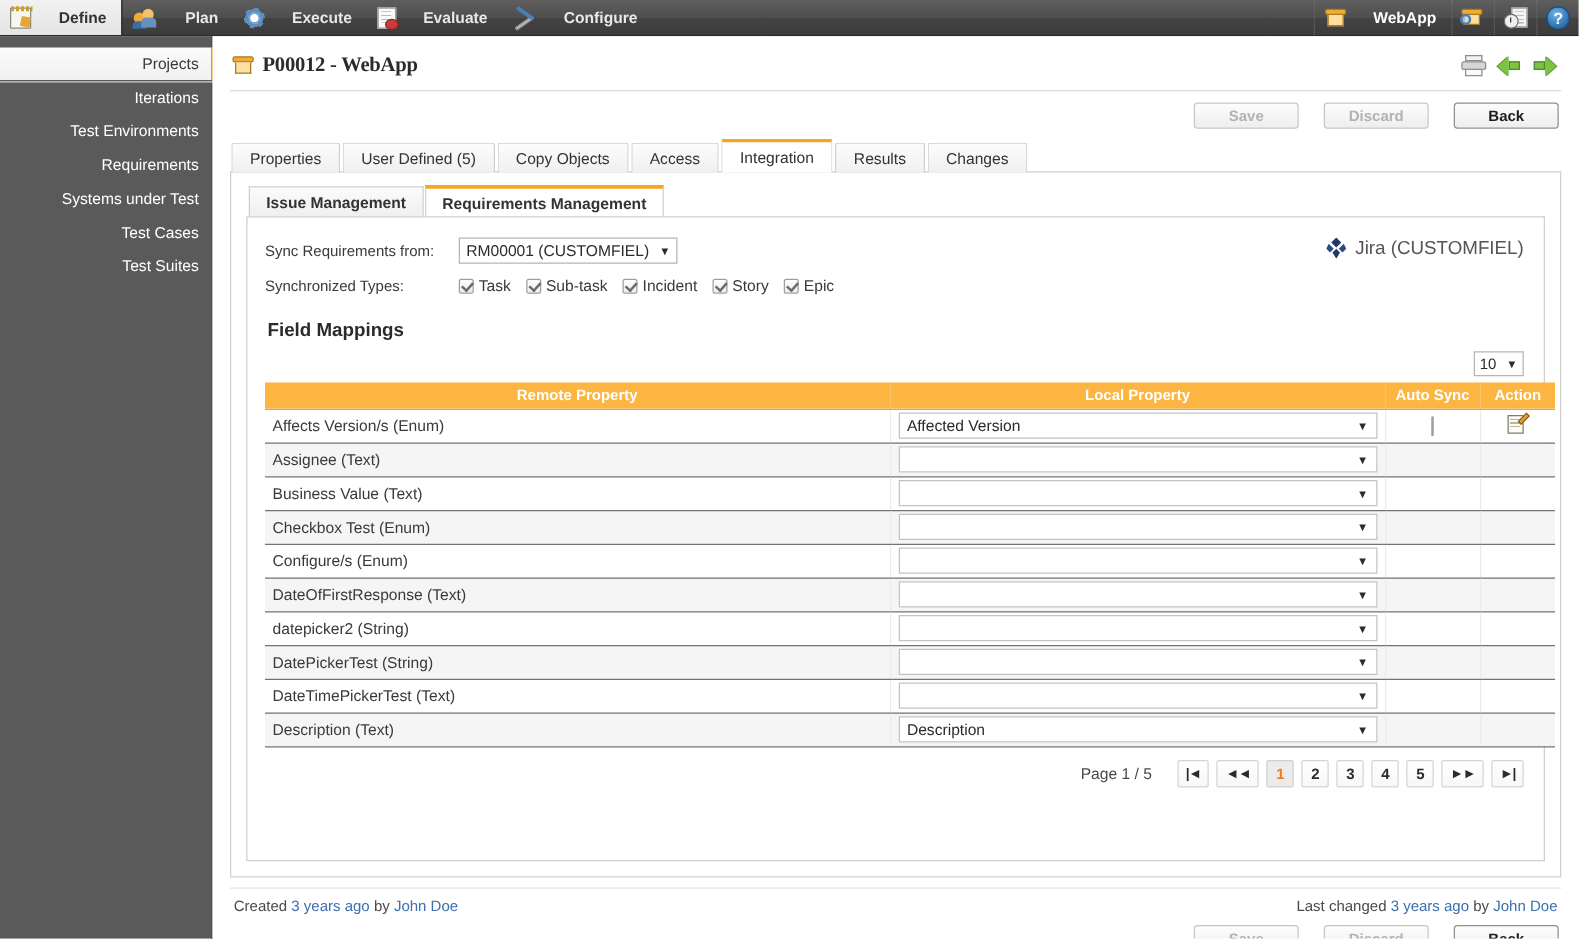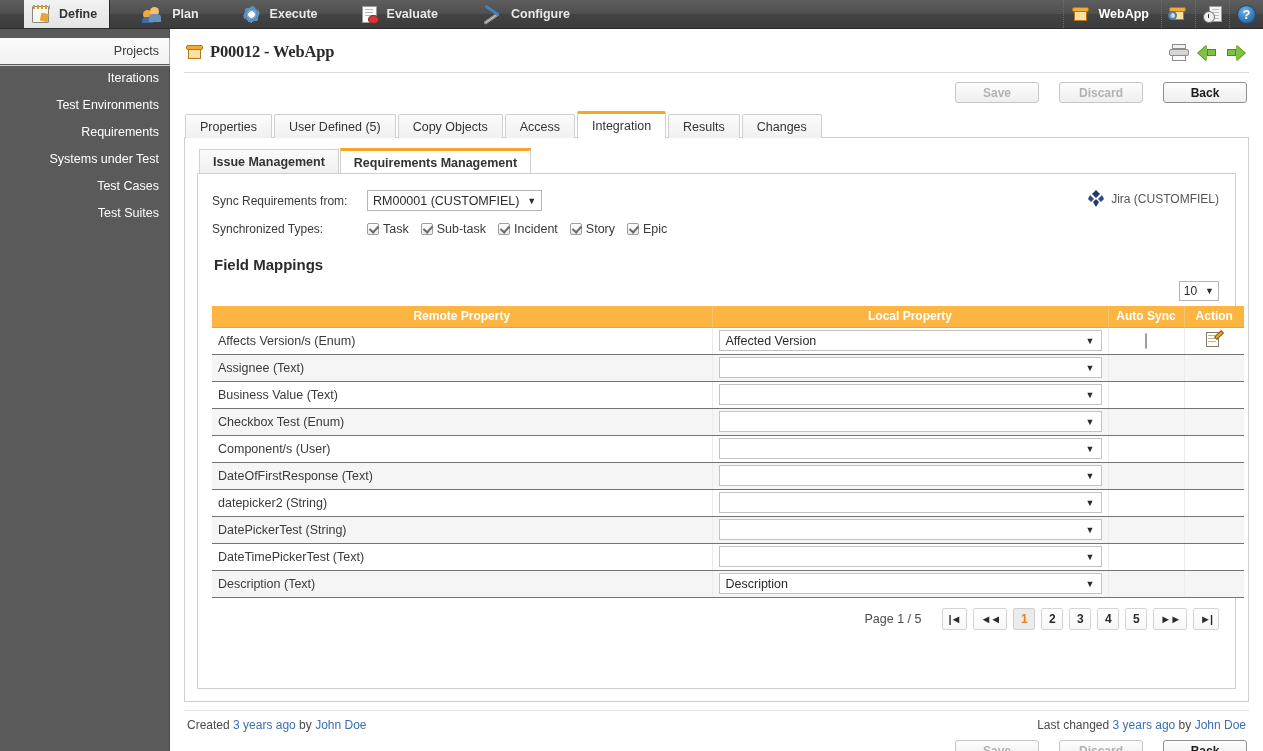--- a/index.html
+++ b/index.html
@@ -18,28 +18,27 @@
     height: 29px;
     background: linear-gradient(to bottom, #5e5e5e 0%, #4e4e4e 50%, #434343 51%, #3c3c3c 100%);
     display: flex;
     align-items: stretch;
     border-bottom: 1px solid #2a2a2a;
     position: relative;
   }
   .topnav-item {
     display: flex;
     align-items: center;
-    gap: 10px;
+    gap: 22px;
     padding: 0 12px 0 8px;
     color: #e8e8e8;
     font-size: 12.5px;
     font-weight: bold;
     cursor: pointer;
     white-space: nowrap;
-    margin-left: 24px;
   }
   .topnav-item.active {
     background: linear-gradient(to bottom, #f2f2f2 0%, #e4e4e4 100%);
     color: #333;
     border-right: 1px solid #2a2a2a;
   }
   .topnav-right {
     margin-left: auto;
     display: flex;
     align-items: stretch;
@@ -242,21 +241,21 @@
     border-radius:2px; position:relative; cursor:pointer;
   }
   .chkbox.checked:after {
     content:""; position:absolute; left:3px; top:0px; width:4px; height:7px;
     border:solid #6b6b6b; border-width:0 2px 2px 0; transform:rotate(42deg);
   }
 
   .jira-badge {
     position:absolute; right:16px; top:16px;
     display:flex; align-items:center; gap:7px;
-    font-size:12px; color:#555;
+    font-size:15px; color:#555;
   }
   .ic-jira { width:16px; height:17px; position:relative; }
   .ic-jira svg { display:block; }
 
   .section-title { font-size:15px; font-weight:bold; color:#2b2b2b; margin: 20px 0 8px 2px; }
 
   .pagesize-row { display:flex; justify-content:flex-end; padding-right:2px; margin-bottom:5px; }
   .pagesize {
     border:1px solid #b5b5b5; background:#fff; height:20px; min-width:38px;
     display:flex; align-items:center; padding:0 4px; gap:8px;
@@ -579,21 +578,21 @@
                 <div class="cell-select">
                   <span></span>
                   <span class="caret">▼</span>
                 </div>
               </td>
               <td class="c"></td>
               <td class="c"></td>
             </tr>
 
             <tr class="odd">
-              <td>Component/s (User)</td>
+              <td>Configure/s (Enum)</td>
               <td>
                 <div class="cell-select">
                   <span></span>
                   <span class="caret">▼</span>
                 </div>
               </td>
               <td class="c"></td>
               <td class="c"></td>
             </tr>
 

